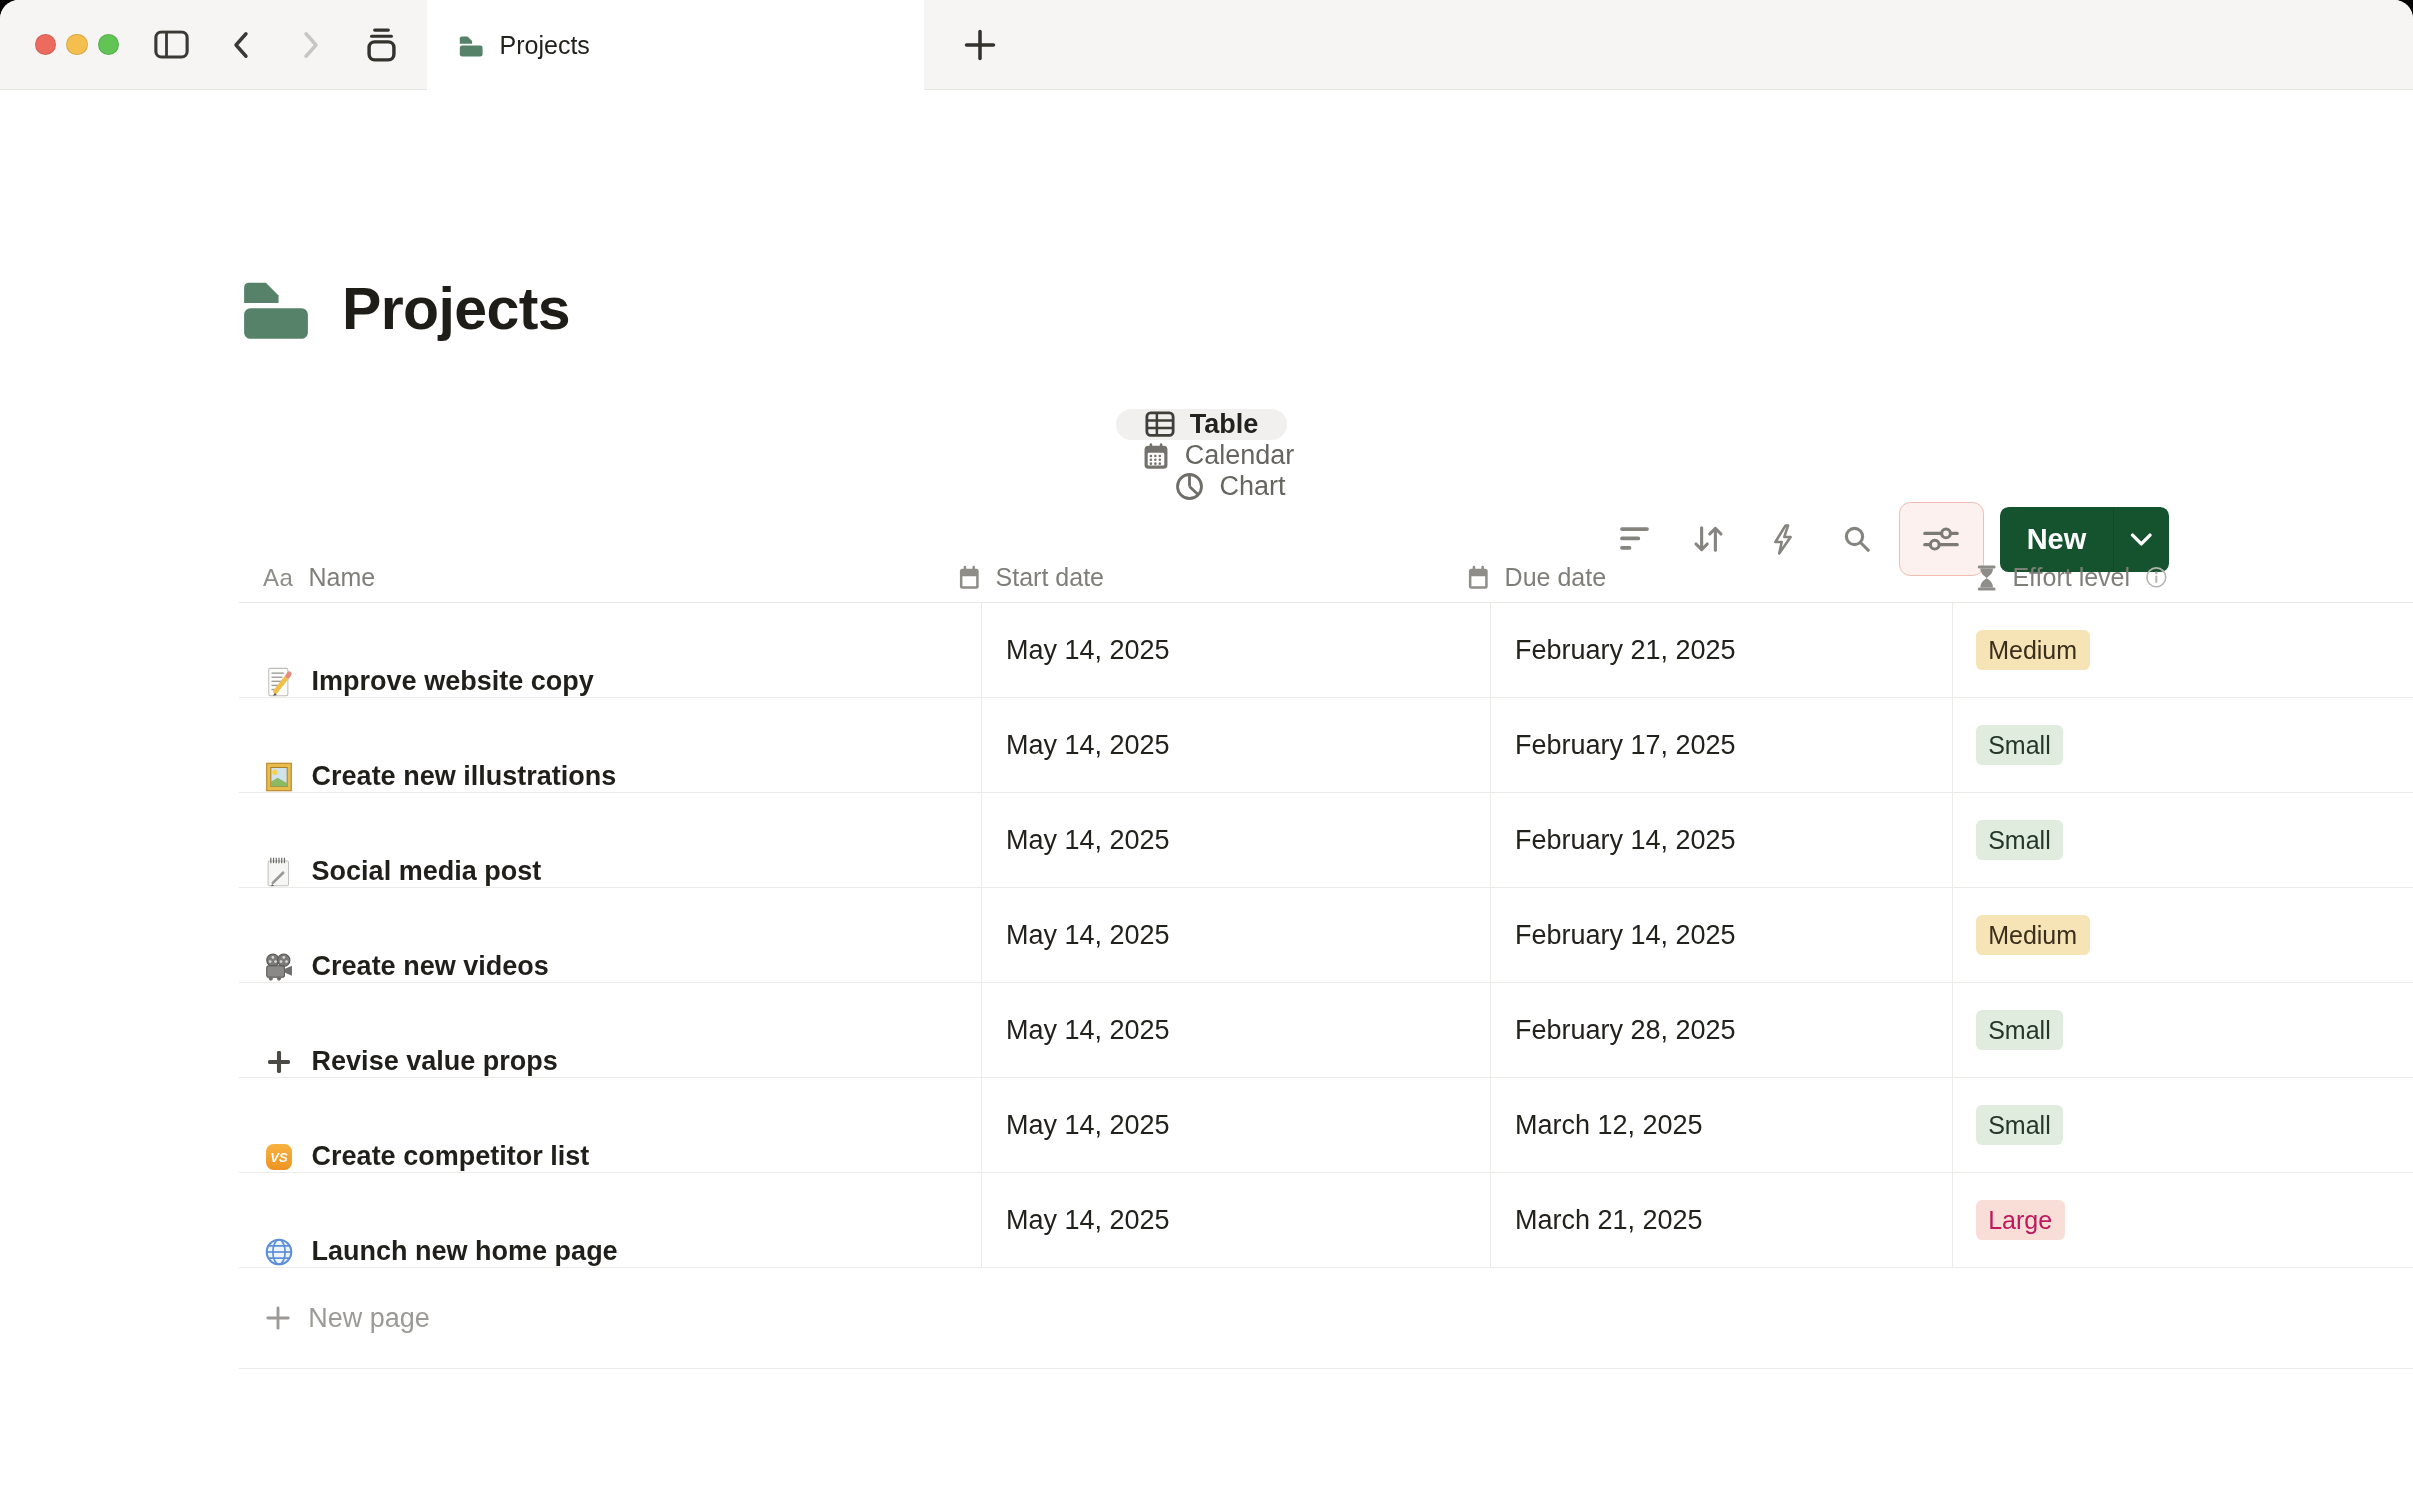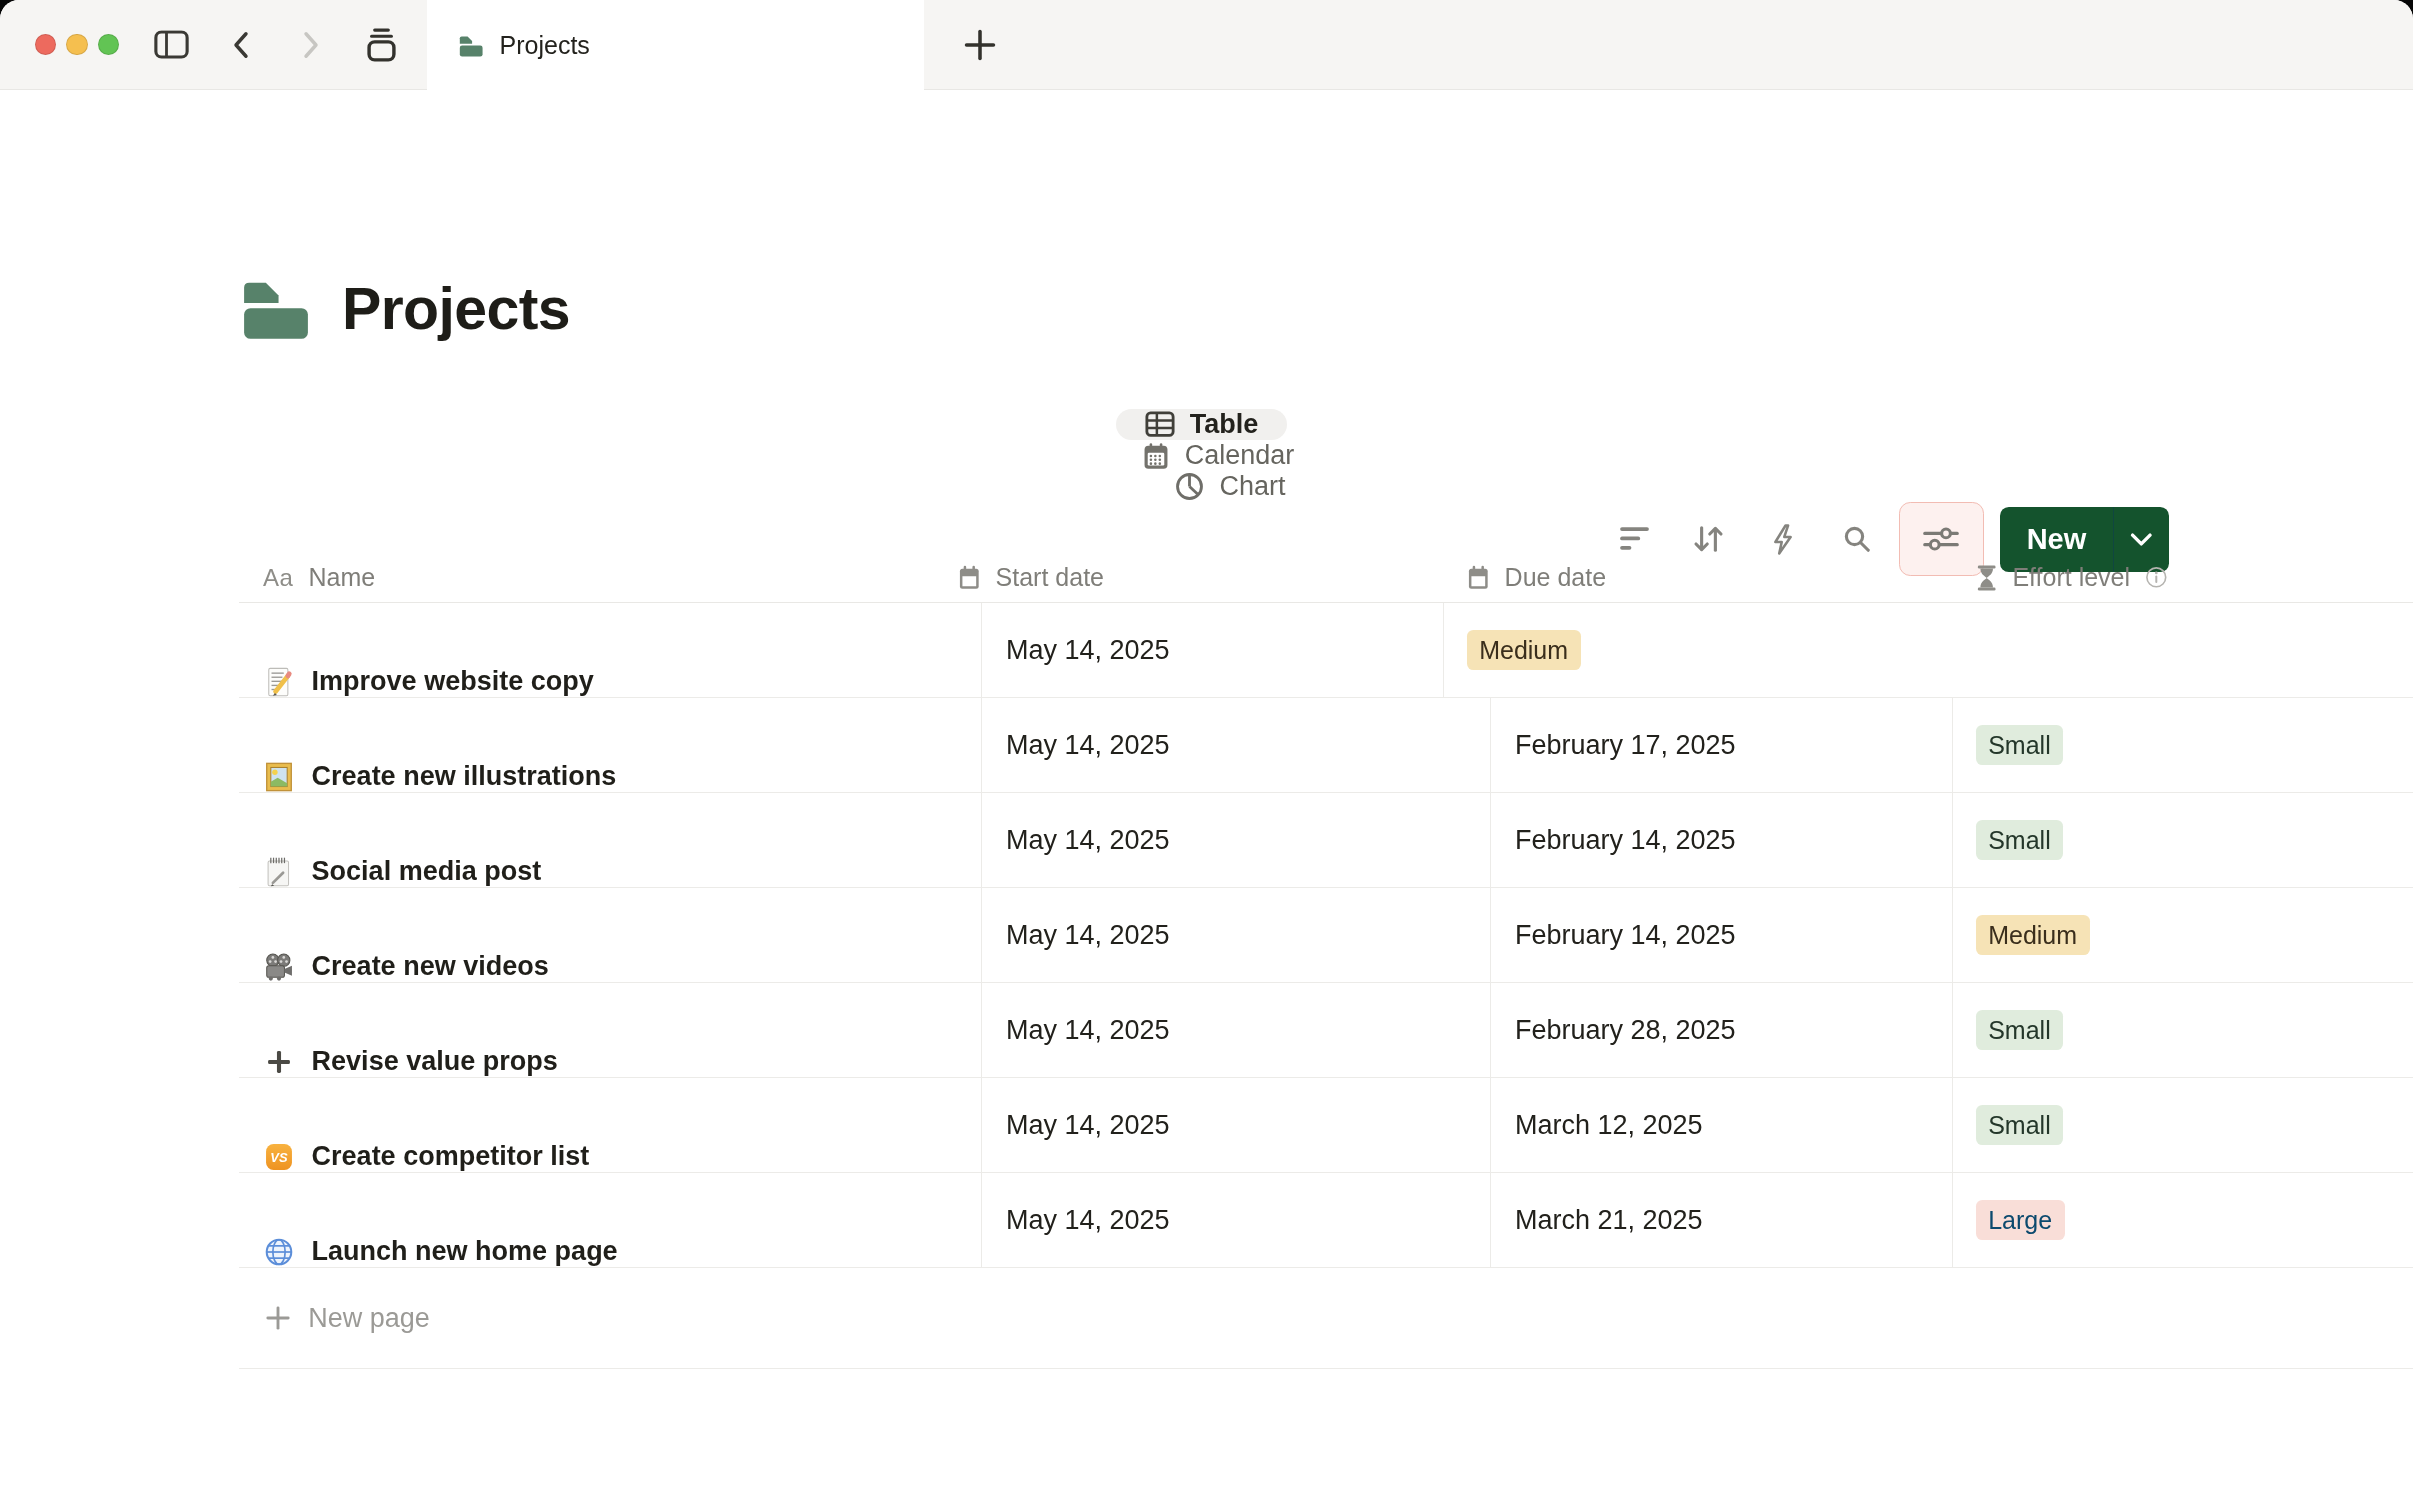--- a/index.html
+++ b/index.html
@@ -46,21 +46,21 @@
   .trow{height:95px;border-bottom:1.3px solid #ecebe8;}
   .cell{display:flex;align-items:center;}
   .trow .cell + .cell{border-left:1.3px solid #ecebe8;}
   .name-cell{gap:17.6px;padding-left:25px;font-size:27px;font-weight:600;color:#201f1a;align-items:flex-end;}
   .emoji{width:30px;height:30px;flex:0 0 auto;display:inline-flex;}
   .date-cell{padding-left:24px;font-size:27px;color:#22211c;margin-left:47px;}
   .effort-cell{padding-left:22.6px;}
   .badge{display:inline-block;height:40px;line-height:40px;padding:0 12.6px;border-radius:6.3px;font-size:25px;font-weight:400;}
   .badge-yellow{background:#f6e3b6;color:#3a2e1c;}
   .badge-green{background:#e0ecdd;color:#24372a;}
-  .badge-red{background:#f9ded8;color:#0c4a6e;}
+  .badge-red{background:#f9ded8;color:#be185d;}
   .tfoot{height:101px;border-bottom:1.3px solid #ecebe8;}
   .newpage{grid-column:1 / -1;display:flex;align-items:center;gap:16.3px;padding-left:25px;font-size:27px;color:#9b9a96;}
 
   .icon{display:inline-flex;}
   svg{display:block;}
 </style>
 </head>
 <body>
 
 <svg width="0" height="0" style="position:absolute">
@@ -399,20 +399,21 @@
   <div class="trow">
     <div class="cell name-cell">
       <span class="emoji icon">
               <svg width="30" height="30" viewBox="0 0 48 48">
                 <use href="#i-memo"></use>
               </svg>
             </span>
       <span class="nm">Improve website copy</span>
     </div>
     <div class="cell date-cell start">May 14, 2025</div>
+    <div class="cell date-cell due">February 21, 2025</div>
     <div class="cell effort-cell">
       <span class="badge badge-yellow">Medium</span>
     </div>
   </div>
 
   <div class="trow">
     <div class="cell name-cell">
       <span class="emoji icon">
               <svg width="30" height="30" viewBox="0 0 48 48">
                 <use href="#i-framed-picture"></use>

